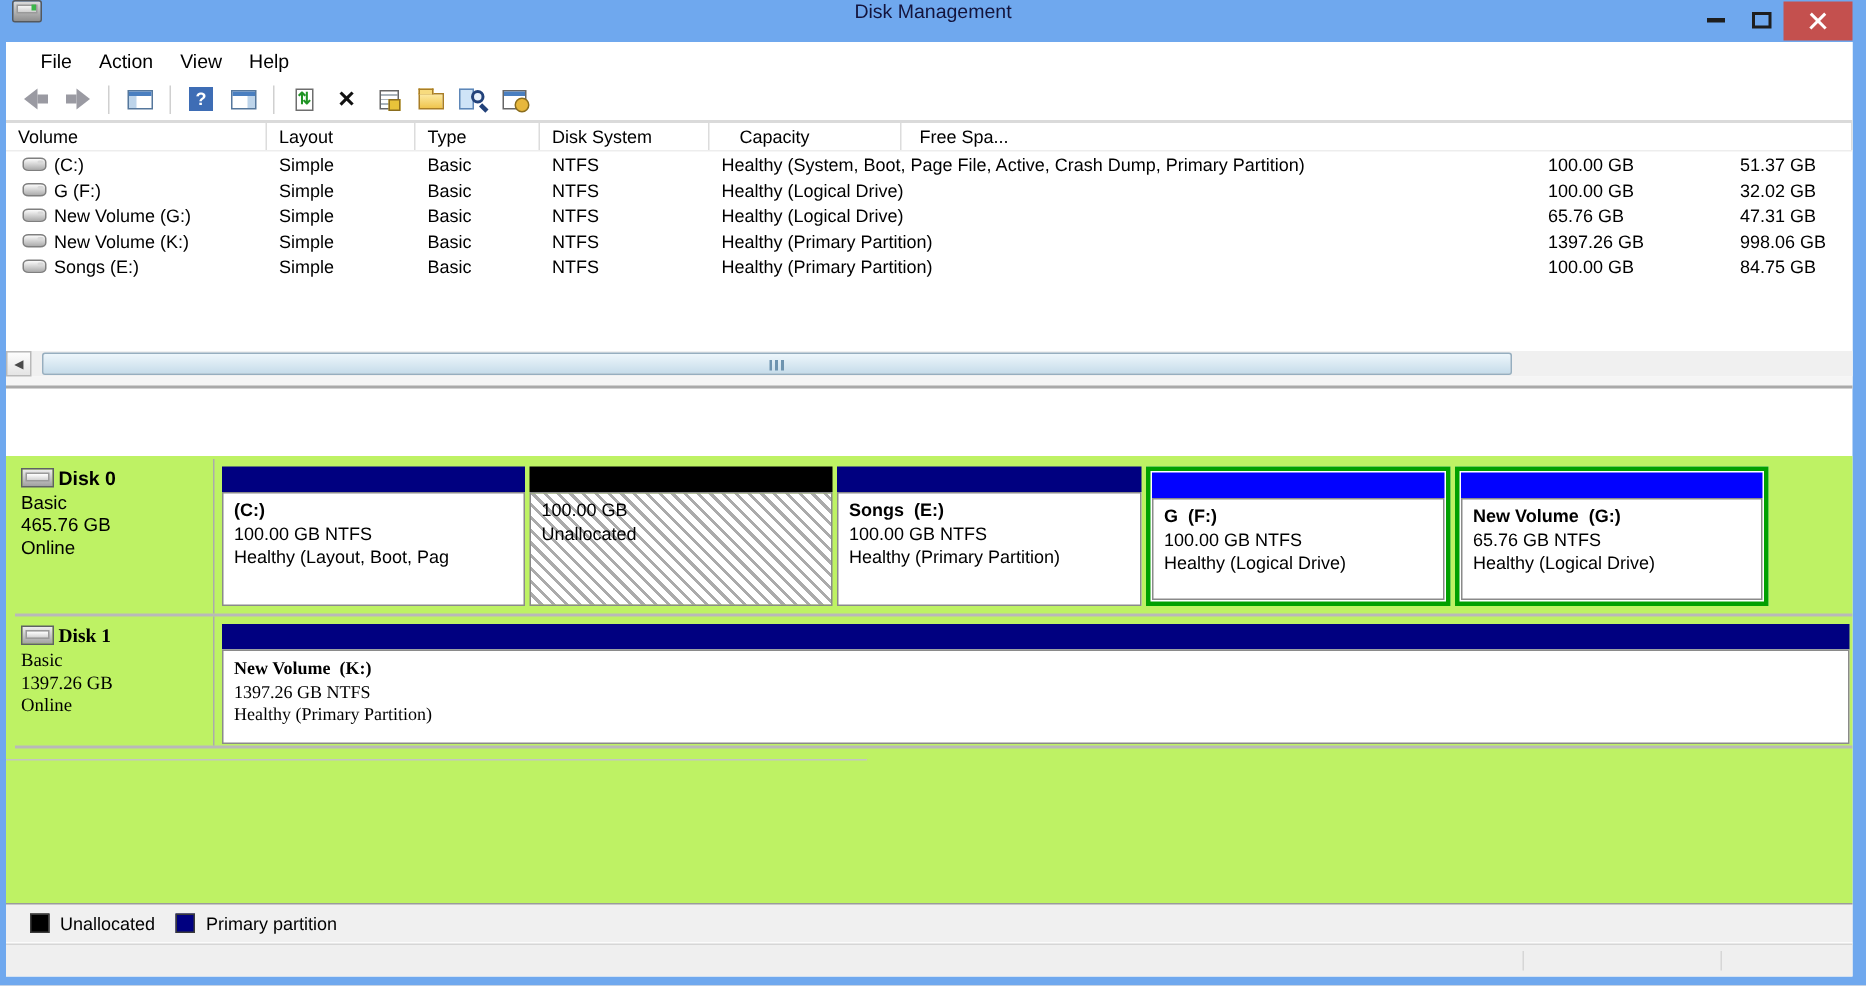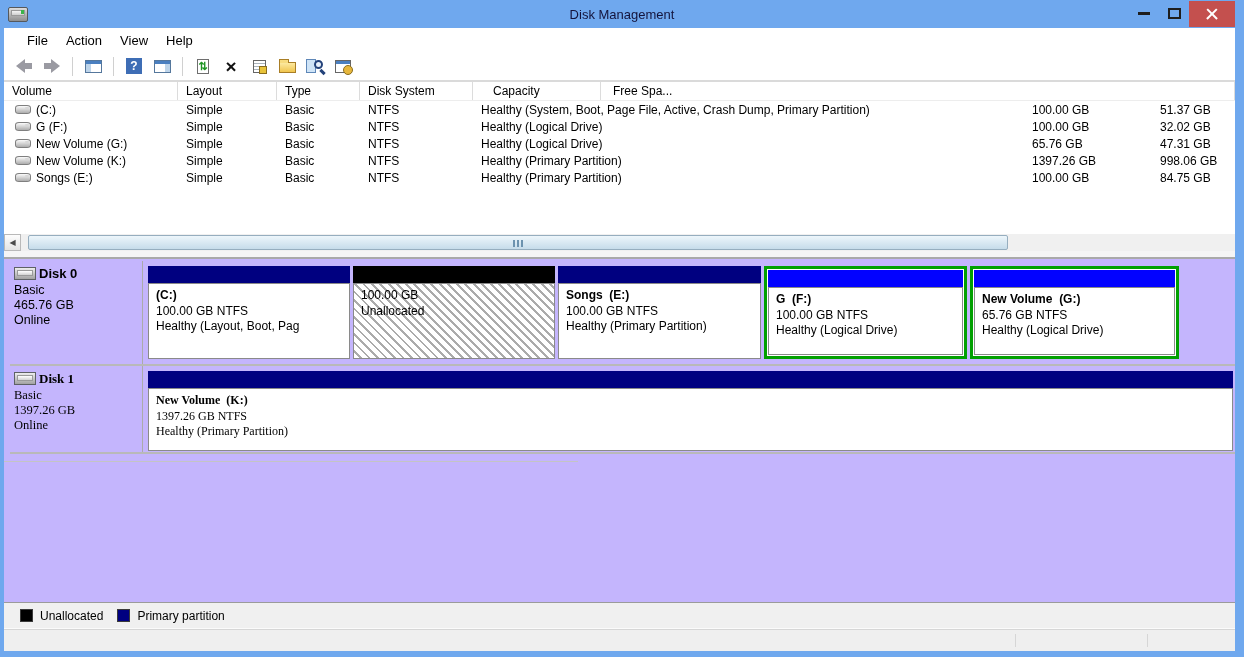--- a/index.html
+++ b/index.html
@@ -2,21 +2,21 @@
 <html><head>
 <meta charset="utf-8">
 <style>
   * { box-sizing: border-box; margin: 0; padding: 0; }
   html,body { background:#d8d8d8; }
   body { font-family: "Liberation Sans", sans-serif; color:#000; }
 
   .window { position:relative; width:1244px; height:657px; background:#6FA8EE; overflow:hidden; }
 
   
-  .titlebar { height:28px; display:flex; align-items:center; position:relative; }
+  .titlebar { height:28px; display:flex; align-items:flex-start; position:relative; }
   .app-icon { width:20px; height:15px; margin:0 6px 0 8px; position:relative;
               background:linear-gradient(#DCDCDC,#8F8F8F); border:1px solid #55585C; border-radius:2px; }
   .app-icon::before { content:''; position:absolute; left:2px; right:2px; top:2px; height:4px;
               background:linear-gradient(#F4F4F4,#CFCFCF); border:1px solid #9A9A9A; }
   .app-icon::after { content:''; position:absolute; top:2px; right:3px; width:3px; height:4px; background:#3BB54A; }
   .title-text { position:absolute; left:0; right:0; text-align:center; font-size:13px; color:#14143C; }
   .win-controls { position:absolute; right:9px; top:0; height:27px; display:flex; align-items:center; }
   .ctrl { width:30px; height:26px; display:flex; align-items:center; justify-content:center; }
   .min-glyph { width:12px; height:3px; background:#1E1E1E; }
   .max-glyph { width:13px; height:11px; border:2px solid #1E1E1E; background:transparent; }
@@ -98,21 +98,21 @@
        border:1px solid #B9B9B9; display:flex; align-items:center; justify-content:center; font-size:8px; color:#4A4A4A; }
   .sb-thumb { position:absolute; left:24px; top:1px; width:980px; height:15px; border:1px solid #96AEBF; border-radius:2px;
        background:linear-gradient(#EDF6FB,#C6DCEA); }
   .sb-thumb::after { content:''; position:absolute; left:50%; top:4px; margin-left:-5px; width:10px; height:7px;
        background:repeating-linear-gradient(90deg,#6D93AF 0 2px, transparent 2px 4px); }
 
   
   .splitter { height:8px; background:#F5F5F5; border-bottom:2px solid #A9A9A9; flex:none; }
 
   
-  .graph { flex:1; background:#c4b5fd; padding:2px 0 0 6px; position:relative; overflow:hidden; }
+  .graph { flex:1; background:#bef264; padding:2px 0 0 6px; position:relative; overflow:hidden;margin-top:45px; }
   .disk-row { display:flex; height:105px; border-bottom:2px solid #B9B9B9; }
   .disk-row-2 { height:88px;font-family:Liberation Serif, serif; }
   .disk-info { width:133px; flex:none; border-right:1px solid #ABABAB; padding:5px 0 0 4px; font-size:12.5px; line-height:15px; }
   .disk-name-row { display:flex; align-items:center; margin-bottom:2px; }
   .disk-name-text { font-weight:bold; font-size:13px; }
   .disk-icon { width:22px; height:13px; border:1px solid #5E6165; background:linear-gradient(#EDEDED,#A2A2A2);
        margin-right:3px; position:relative; flex:none; }
   .disk-icon::after { content:''; position:absolute; left:2px; right:2px; top:2px; height:4px;
        background:linear-gradient(#fff,#D2D2D2); border:1px solid #9A9A9A; }
 

